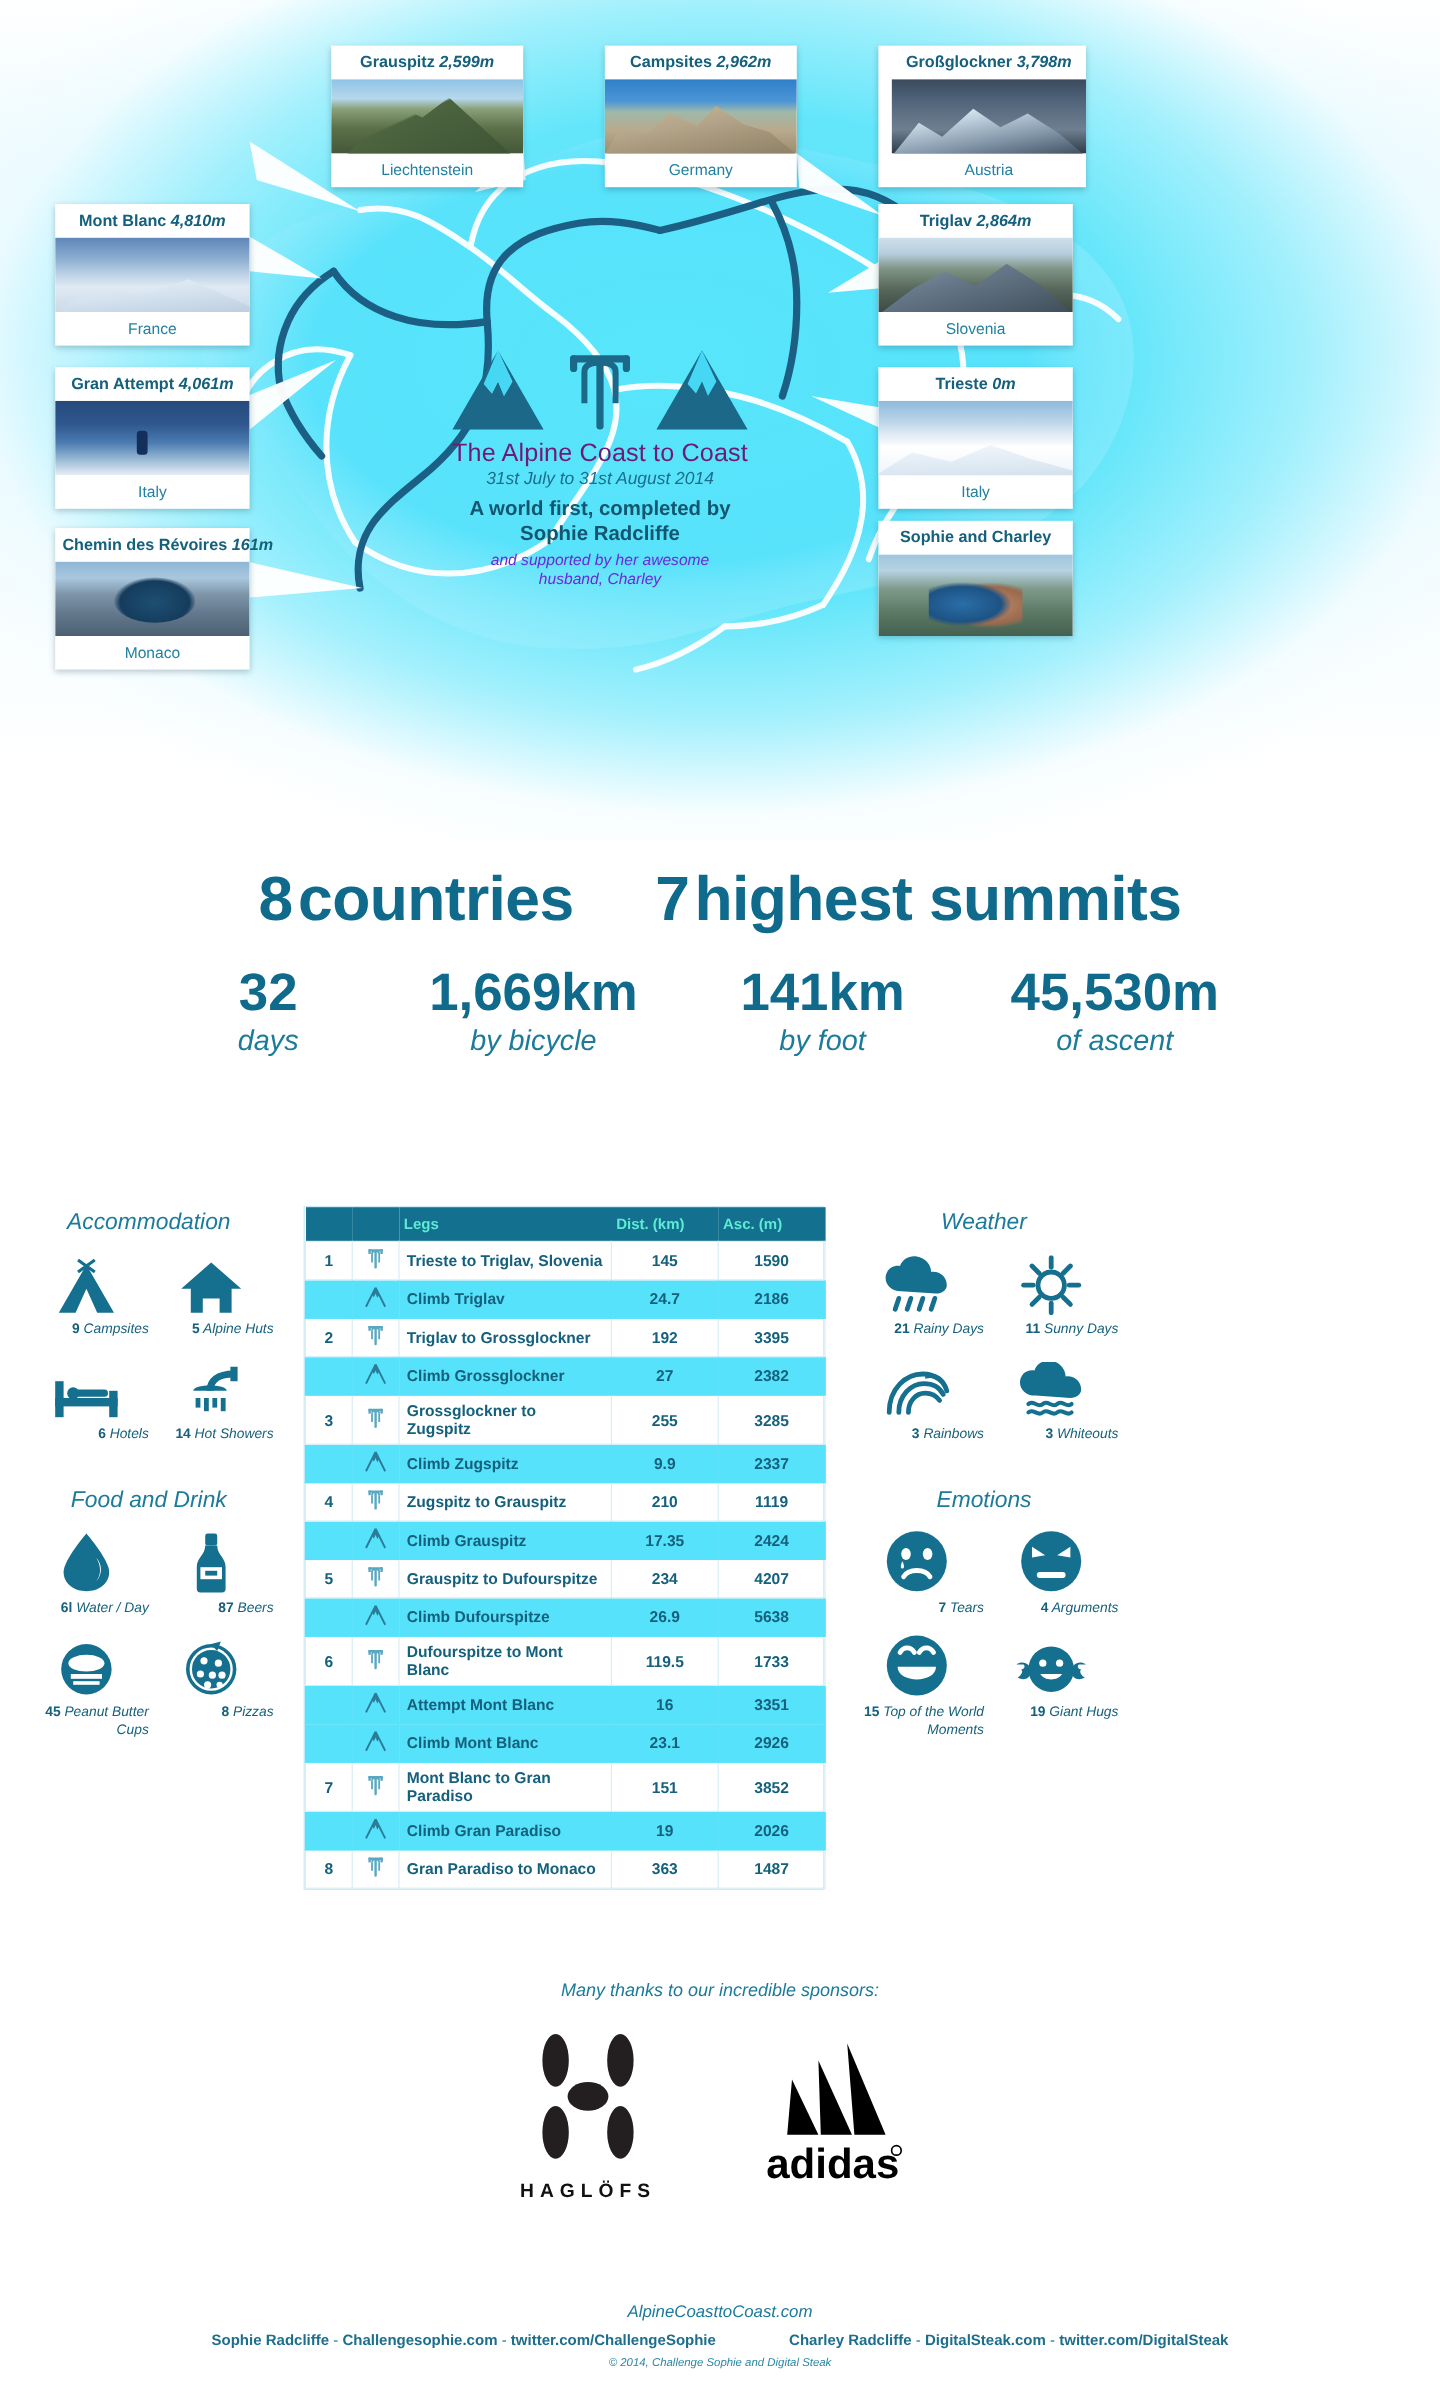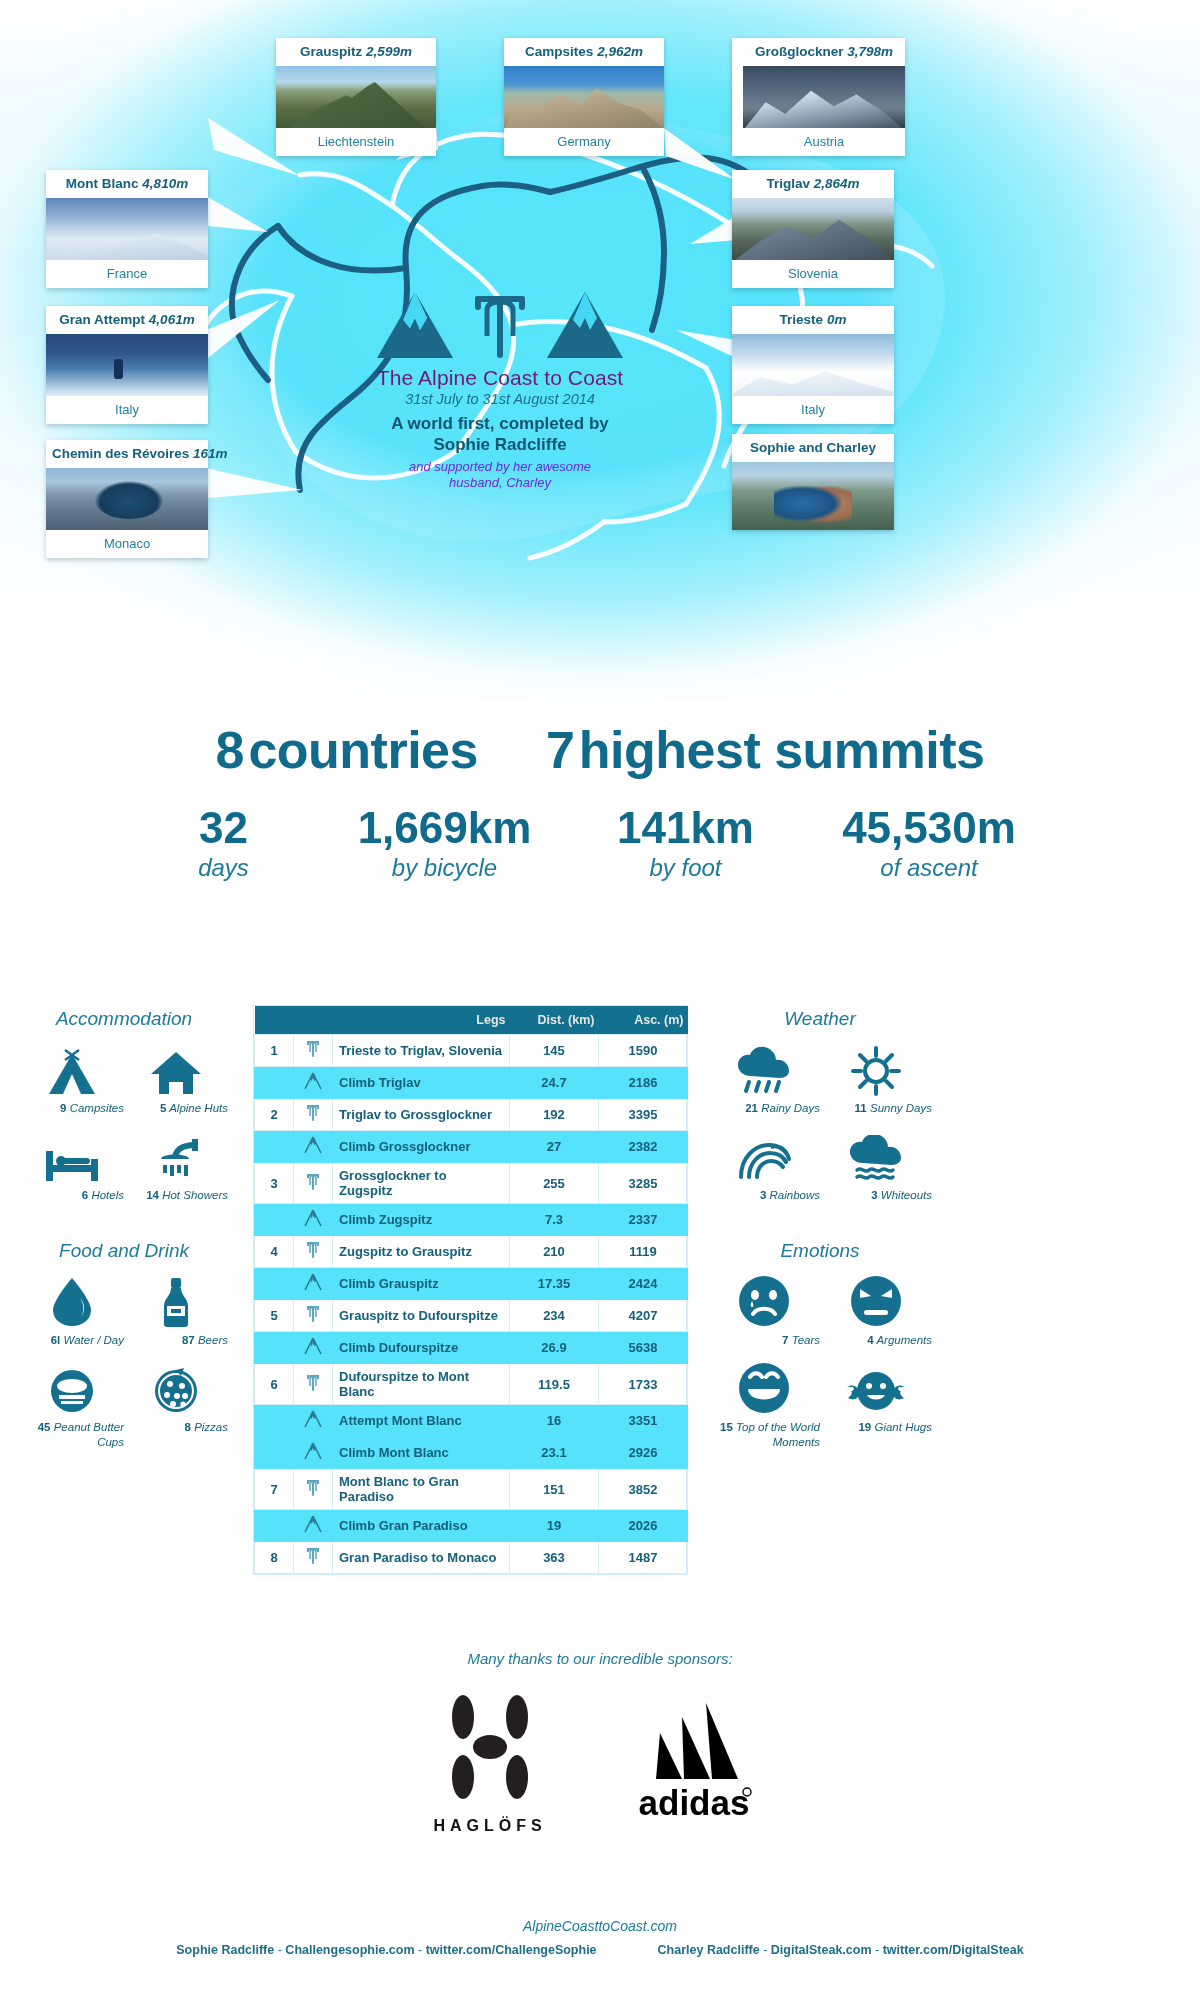--- a/index.html
+++ b/index.html
@@ -80,21 +80,21 @@
   .stat-hero{font-size:52px;color:#0f6a8b;font-weight:bold;letter-spacing:-.5px;}
   .hero-row{display:flex;justify-content:center;align-items:baseline;gap:68px;}
   .nums-row{display:flex;justify-content:center;align-items:flex-start;gap:56px;margin-top:26px;}
   .num-cell{text-align:center;}
   .num-v{font-size:44px;font-weight:bold;color:#0f6a8b;line-height:1;}
   .num-l{font-size:24px;font-style:italic;color:#1c7a9a;margin-top:4px;}
 
   
   .legs-wrap{position:absolute;left:253px;top:1005px;width:434px;}
   table.legs{border-collapse:collapse;width:434px;font-size:13px;}
-  table.legs th{background:#13718f;color:#e5e5e5;font-size:12.5px;font-weight:bold;padding:7px 4px;text-align:right;}
+  table.legs th{background:#13718f;color:#5eead4;font-size:12.5px;font-weight:bold;padding:7px 4px;text-align:left;}
   table.legs td{padding:5px 6px;color:#15607c;font-weight:bold;border:1px solid #d7eef6;}
   table.legs tr.alt td{background:#57e2fb;border-color:#57e2fb;}
   table.legs tr.alt td.numc{background:#57e2fb;}
   td.idx{width:26px;text-align:center;font-weight:bold;}
   td.ico{width:26px;text-align:center;}
   td.nm{text-align:left;}
   td.numc{width:76px;text-align:center;font-weight:normal;}
   .tbl-outer{border:1px solid #cde9f3;}
 
   
@@ -389,21 +389,21 @@
             <td class="numc">255</td>
             <td class="numc">3285</td>
           </tr>
           <tr class="alt">
             <td class="idx"></td>
             <td class="ico"><svg width="18" height="18" viewBox="0 0 18 18">
                 <path d="M9,1 L17,17 M9,1 L1,17" stroke="#2a7c99" stroke-width="1.6" fill="none"></path>
                 <path d="M9,1 L6,7 L7.6,9 L9,6 L10.4,9.5 L12,7 Z" fill="#2a7c99"></path>
               </svg></td>
             <td class="nm">Climb Zugspitz</td>
-            <td class="numc">7.3</td>
+            <td class="numc">9.9</td>
             <td class="numc">2337</td>
           </tr>
           <tr>
             <td class="idx">4</td>
             <td class="ico"><svg width="16" height="18" viewBox="0 0 16 18">
                 <rect x="2" y="1" width="12" height="2" rx="1" fill="#5aa7c0"></rect>
                 <rect x="2" y="1" width="2" height="4" fill="#5aa7c0"></rect>
                 <rect x="12" y="1" width="2" height="4" fill="#5aa7c0"></rect>
                 <rect x="7" y="2" width="2" height="15" rx="1" fill="#5aa7c0"></rect>
                 <path d="M5,5 L5,12 M11,5 L11,12" stroke="#5aa7c0" stroke-width="1.5" fill="none"></path>
@@ -780,13 +780,14 @@
     <span>Challengesophie.com</span>
     <span class="sep">-</span>
     <span>twitter.com/ChallengeSophie</span>
     <span class="f-gap"></span>
     <span>Charley Radcliffe</span>
     <span class="sep">-</span>
     <span>DigitalSteak.com</span>
     <span class="sep">-</span>
     <span>twitter.com/DigitalSteak</span>
   </div>
+  <div class="f-cr">© 2014, Challenge Sophie and Digital Steak</div>
 </div>
 
 </body></html>

